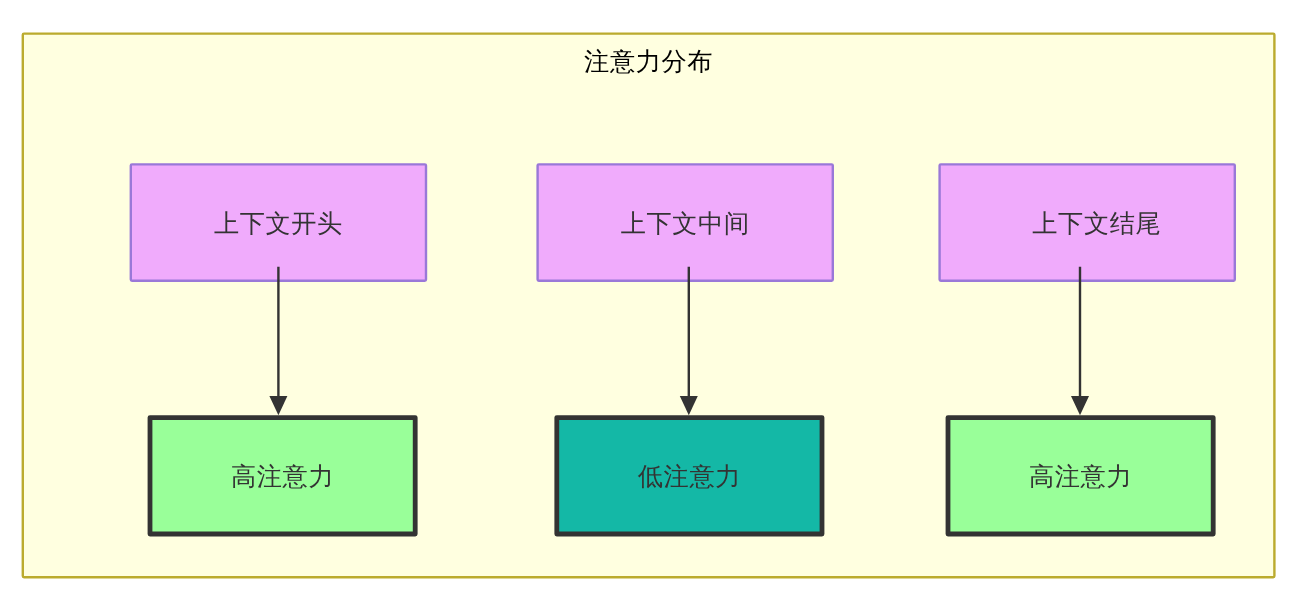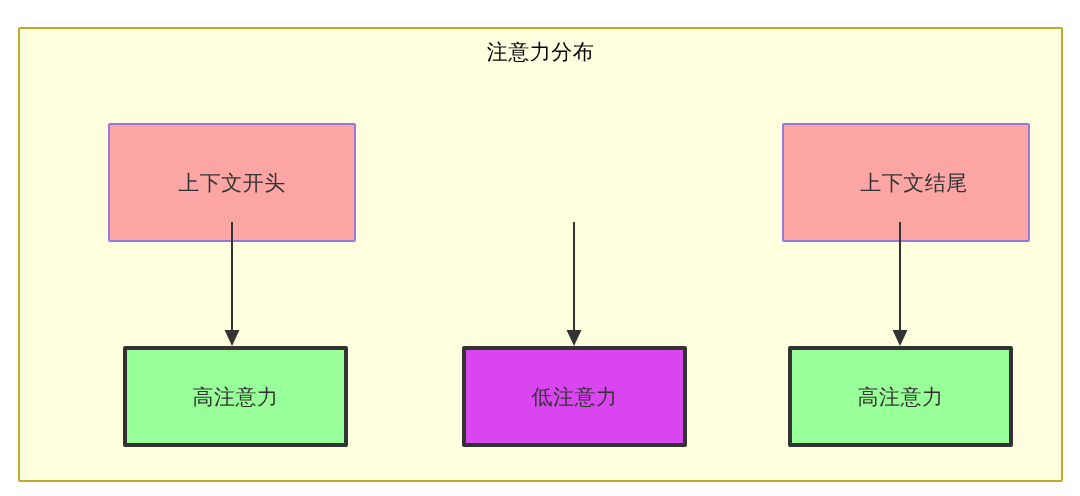--- a/index.html
+++ b/index.html
@@ -56,45 +56,45 @@
     justify-content: center;
     text-align: center;
     color: #333333;
     font-size: 21px;
     letter-spacing: 0.5px;
     white-space: nowrap;
   }
 
   
   .node-context {
-    background: #fca5a5;
+    background: #f0abfc;
     border: 2px solid #9a78d8;
     border-radius: 2px;
     width: 248px;
-    height: 119px;
-    top: 94px;
+    height: 99px;
+    top: 107px;
   }
   .node-context.col-1 { left: 88px; }
   .node-context.col-2 { left: 427px; }
   .node-context.col-3 { left: 762px; padding-left: 16px; }
 
   
   .node-attn {
     border: 4px solid #333333;
     border-radius: 2px;
     width: 225px;
     height: 101px;
     top: 317px;
   }
   .node-attn.col-1 { left: 103px; }
   .node-attn.col-2 { left: 442px; }
   .node-attn.col-3 { left: 768px; }
 
   .fill-green { background: #99ff99; text-align: right; }
-  .fill-red   { background: #d946ef; }
+  .fill-red   { background: #14b8a6; }
 
   
   .arrow {
     position: absolute;
     top: 193px;
     height: 125px;
     width: 18px;
     pointer-events: none;
   }
   .arrow.col-1 { left: 203px; }
@@ -106,20 +106,21 @@
 <body>
 
 <div id="canvas">
 
   <div class="subgraph">
 
     <div class="subgraph-title">注意力分布</div>
 
     <div class="node node-context col-1">上下文开头</div>
 
+    <div class="node node-context col-2">上下文中间</div>
 
     <div class="node node-context col-3">上下文结尾</div>
 
     <div class="arrow col-1">
       <svg width="18" height="125" viewBox="0 0 18 125">
         <line x1="9" y1="0" x2="9" y2="112" stroke="#333333" stroke-width="2"></line>
         <polygon points="9,124 1.5,108 16.5,108" fill="#333333"></polygon>
       </svg>
     </div>
 

